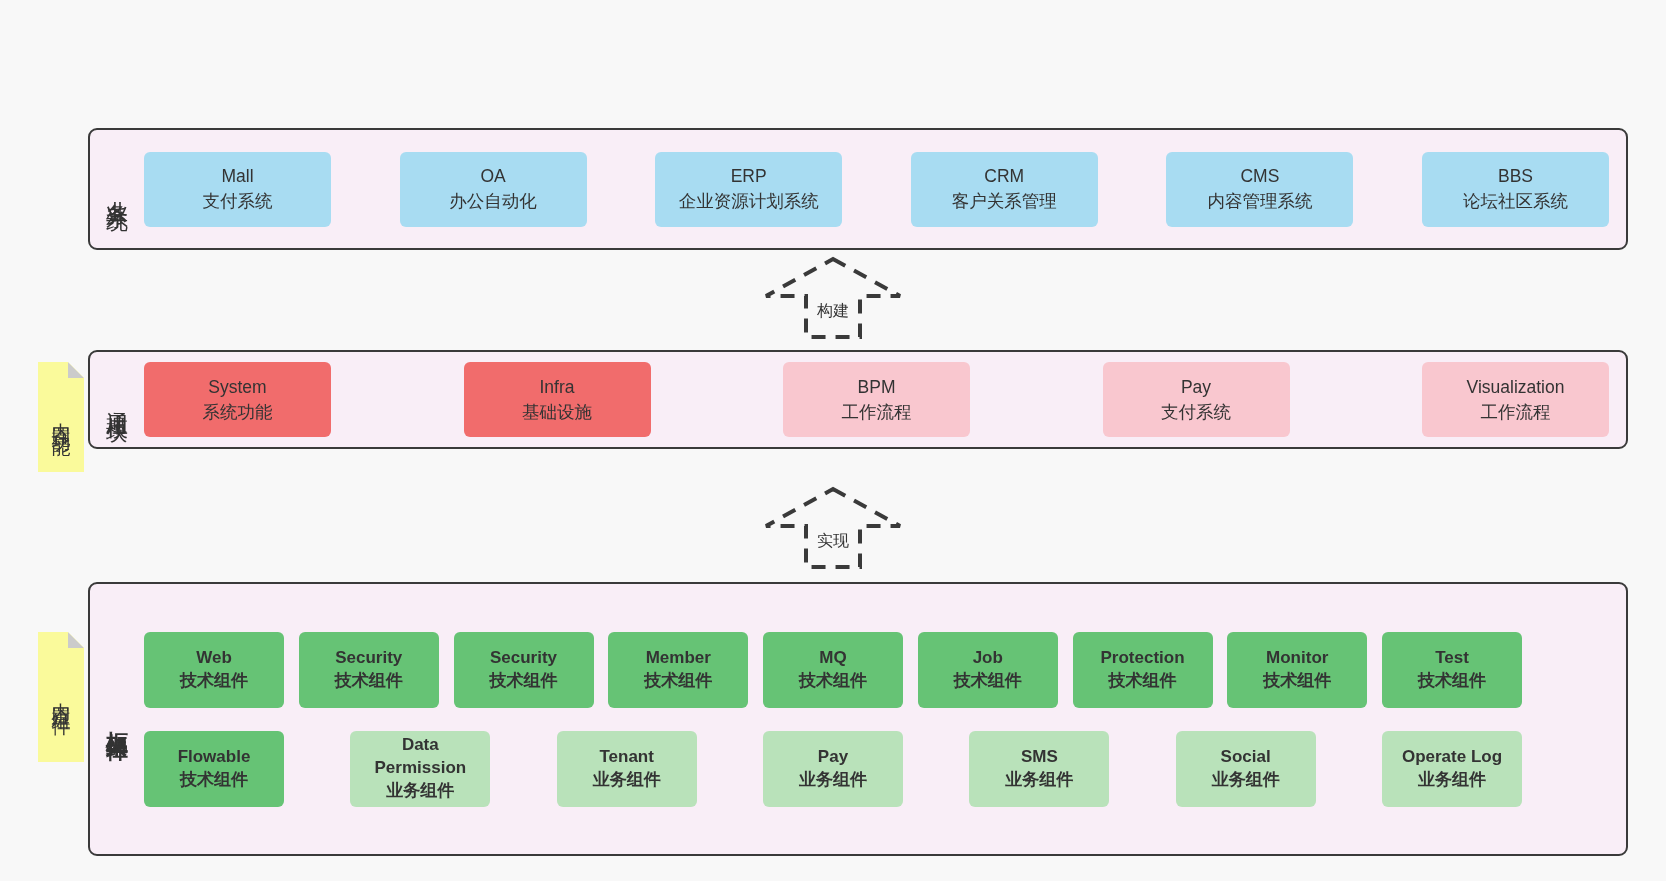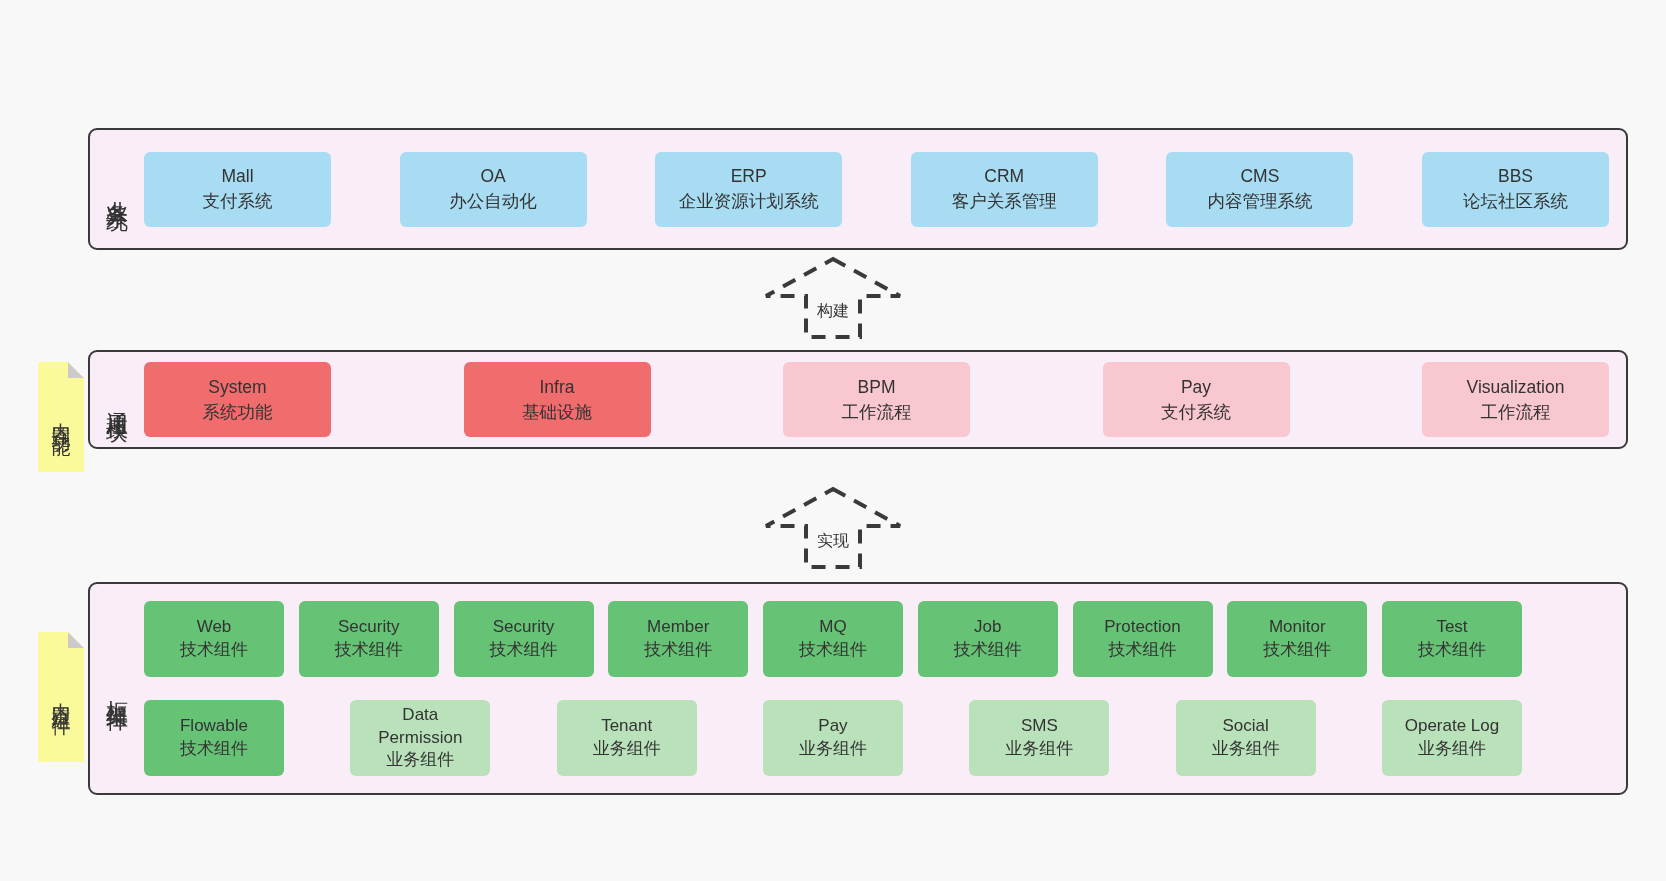--- a/index.html
+++ b/index.html
@@ -149,21 +149,21 @@
   <svg width="140" height="84" viewBox="0 0 140 84">
     <polygon points="70,3 137,40 97,40 97,81 43,81 43,40 3,40" fill="none" stroke="#3a3a3a" stroke-width="4" stroke-dasharray="14 10"></polygon>
   </svg>
   <span class="arrow-label">实现</span>
 </div>
 
 <div class="sticky" style="top:632px;height:130px;">
   <span class="fold"></span>
   <span class="sticky-label">内置组件</span>
 </div>
-<div class="panel" style="top:582px;height:213px;">
+<div class="panel" style="top:582px;height:274px;font-weight:bold;">
   <div class="panel-label">框架组件</div>
   <div class="grid-wrap">
     <div class="grid">
       <div class="box green">
           <span class="t">Web</span>
           <span class="s">技术组件</span>
         </div>
       <div class="box green">
           <span class="t">Security</span>
           <span class="s">技术组件</span>

